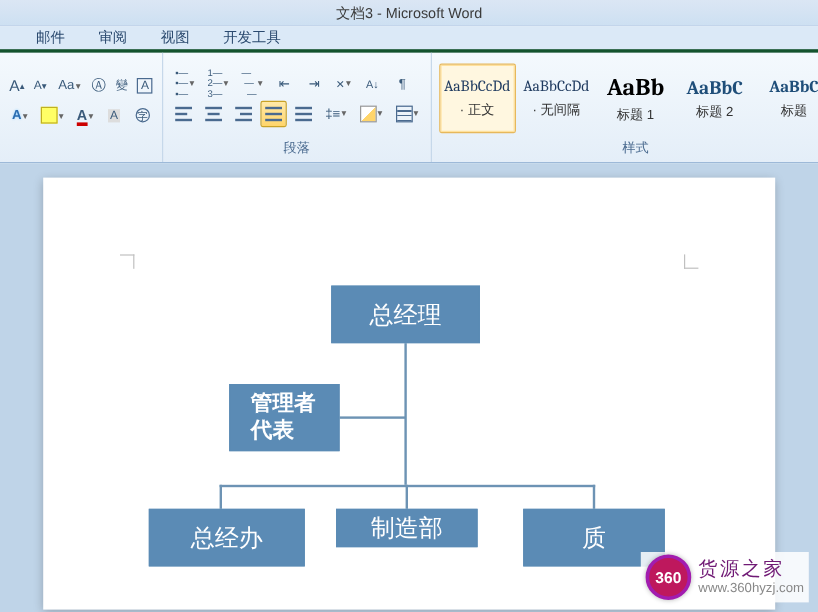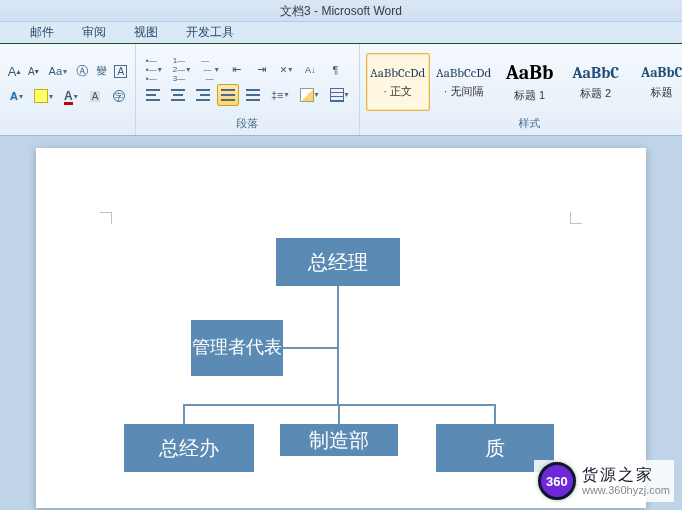--- a/index.html
+++ b/index.html
@@ -1,20 +1,20 @@
 <!DOCTYPE html>
 <html><head>
 <meta charset="utf-8">
 <style>
 * { margin: 0; padding: 0; box-sizing: border-box; font-family: "Microsoft YaHei", SimSun, Arial, sans-serif; }
 body { background: #fff; width: 682px; height: 510px; overflow: hidden; position: relative; }
 
 .title-bar { height: 22px; background: linear-gradient(#dbe6f4, #cde0f2); text-align: center; font-size: 12px; line-height: 22px; color: #3b3b3b; border-bottom: 1px solid #b7cde6; }
 
-.tab-row { height: 22px; background: #dbe9f7; border-bottom: 1px solid #14532d; display: flex; align-items: center; padding-left: 20px; gap: 8px; }
+.tab-row { height: 22px; background: #dbe9f7; border-bottom: 3px solid #14532d; display: flex; align-items: center; padding-left: 20px; gap: 8px; }
 .tab { padding: 2px 10px; font-size: 12px; color: #2b4a6f; cursor: pointer; }
 
 .ribbon { height: 92px; background: linear-gradient(#f4f9fd, #e4eef8); border-bottom: 1px solid #9db9d8; display: flex; }
 .ribbon-group { border-right: 1px solid #c6d8ea; padding: 4px 6px 2px 6px; display: flex; flex-direction: column; justify-content: space-between; }
 .ribbon-group-label { font-size: 11px; color: #4a6a8f; text-align: center; padding-bottom: 2px; }
 .ribbon-controls { display: flex; flex-direction: column; gap: 3px; flex: 1; justify-content: center; }
 .ctrl-row { display: flex; gap: 3px; align-items: center; }
 .rb { width: 22px; height: 22px; border: 1px solid transparent; display: flex; align-items: center; justify-content: center; font-size: 11px; color: #3a5a7a; cursor: pointer; border-radius: 2px; }
 .rb.wide { width: auto; padding: 0 3px; }
 .dd { font-size: 8px; color: #666; margin-left: 1px; }
@@ -33,36 +33,36 @@
 
 .workspace { background: #bfd4e8; height: calc(510px - 22px - 22px - 92px); position: relative; display: flex; justify-content: center; padding-top: 12px; }
 .page { background: #fff; width: 610px; height: 360px; box-shadow: 0 2px 8px rgba(0,0,0,.25); position: relative; }
 .corner-mark { position: absolute; width: 12px; height: 12px; }
 .corner-mark.l { top: 64px; left: 64px; border-left: 1px solid #c0c0c0; border-bottom: 1px solid #c0c0c0; transform: rotate(180deg); }
 .corner-mark.r { top: 64px; right: 64px; border-right: 1px solid #c0c0c0; border-top: 1px solid #c0c0c0; transform: rotate(180deg); }
 
 .orgchart { position: absolute; top: 90px; left: 0; right: 0; height: 260px; }
 .node { position: absolute; background: #5b8bb5; color: #fff; display: flex; align-items: center; justify-content: center; font-size: 20px; border: 1px solid #5b8bb5; }
 .node.n1 { left: 240px; top: 0; width: 124px; height: 48px; }
-.node.n2 { left: 155px; top: 82px; width: 92px; height: 56px; font-size: 18px; line-height: 1.2; padding: 0; }
+.node.n2 { left: 155px; top: 82px; width: 92px; height: 56px; font-size: 18px; line-height: 1.2; padding: 17px; font-weight: bold; }
 .node.n3 { left: 88px; top: 186px; width: 130px; height: 48px; }
 .node.n4 { left: 244px; top: 186px; width: 118px; height: 32px; }
 .node.n5 { left: 400px; top: 186px; width: 118px; height: 48px; }
 .line { position: absolute; background: #6d93b4; }
 .line.v1 { left: 301px; top: 48px; width: 2px; height: 118px; }
 .line.h1 { left: 247px; top: 109px; width: 55px; height: 2px; }
 .line.h2 { left: 147px; top: 166px; width: 313px; height: 2px; }
 .line.v3 { left: 147px; top: 166px; width: 2px; height: 20px; }
 .line.v4 { left: 302px; top: 166px; width: 2px; height: 20px; }
 .line.v5 { left: 458px; top: 166px; width: 2px; height: 20px; }
 
 .watermark { position: absolute; right: 8px; bottom: 8px; display: flex; align-items: center; gap: 6px; background: rgba(255,255,255,.85); padding: 2px 4px; }
-.wm-badge { width: 38px; height: 38px; border-radius: 50%; background: #6d28d9; color: #fff; display: flex; align-items: center; justify-content: center; font-weight: bold; font-size: 13px; border: 3px solid #0f172a; box-shadow: 0 0 4px rgba(0,0,0,.3); }
+.wm-badge { width: 38px; height: 38px; border-radius: 50%; background: #be185d; color: #fff; display: flex; align-items: center; justify-content: center; font-weight: bold; font-size: 13px; border: 3px solid #a21caf; box-shadow: 0 0 4px rgba(0,0,0,.3); }
 .wm-text { display: flex; flex-direction: column; line-height: 1.1; }
-.wm-text .t1 { font-size: 16px; color: #0f172a; font-weight: 500; letter-spacing: 2px; }
+.wm-text .t1 { font-size: 16px; color: #701a75; font-weight: 500; letter-spacing: 2px; }
 .wm-text .t2 { font-size: 11px; color: #888; }
 .highlight-box { width: 14px; height: 14px; background: #ffff66; border: 1px solid #c0b020; }
 .align-box { width: 14px; height: 12px; display: flex; flex-direction: column; justify-content: space-between; }
 .align-box span { height: 2px; background: #4a6a8f; }
 .align-box.left span:nth-child(2) { width: 70%; }
 .align-box.center span:nth-child(2) { width: 70%; margin: 0 auto; }
 .align-box.right span:nth-child(2) { width: 70%; margin-left: auto; }
 .align-box.just span { width: 100%; }
 .color-a { font-weight: bold; font-size: 12px; position: relative; }
 .color-a .bar { position: absolute; left: 0; right: 0; bottom: -2px; height: 3px; }

